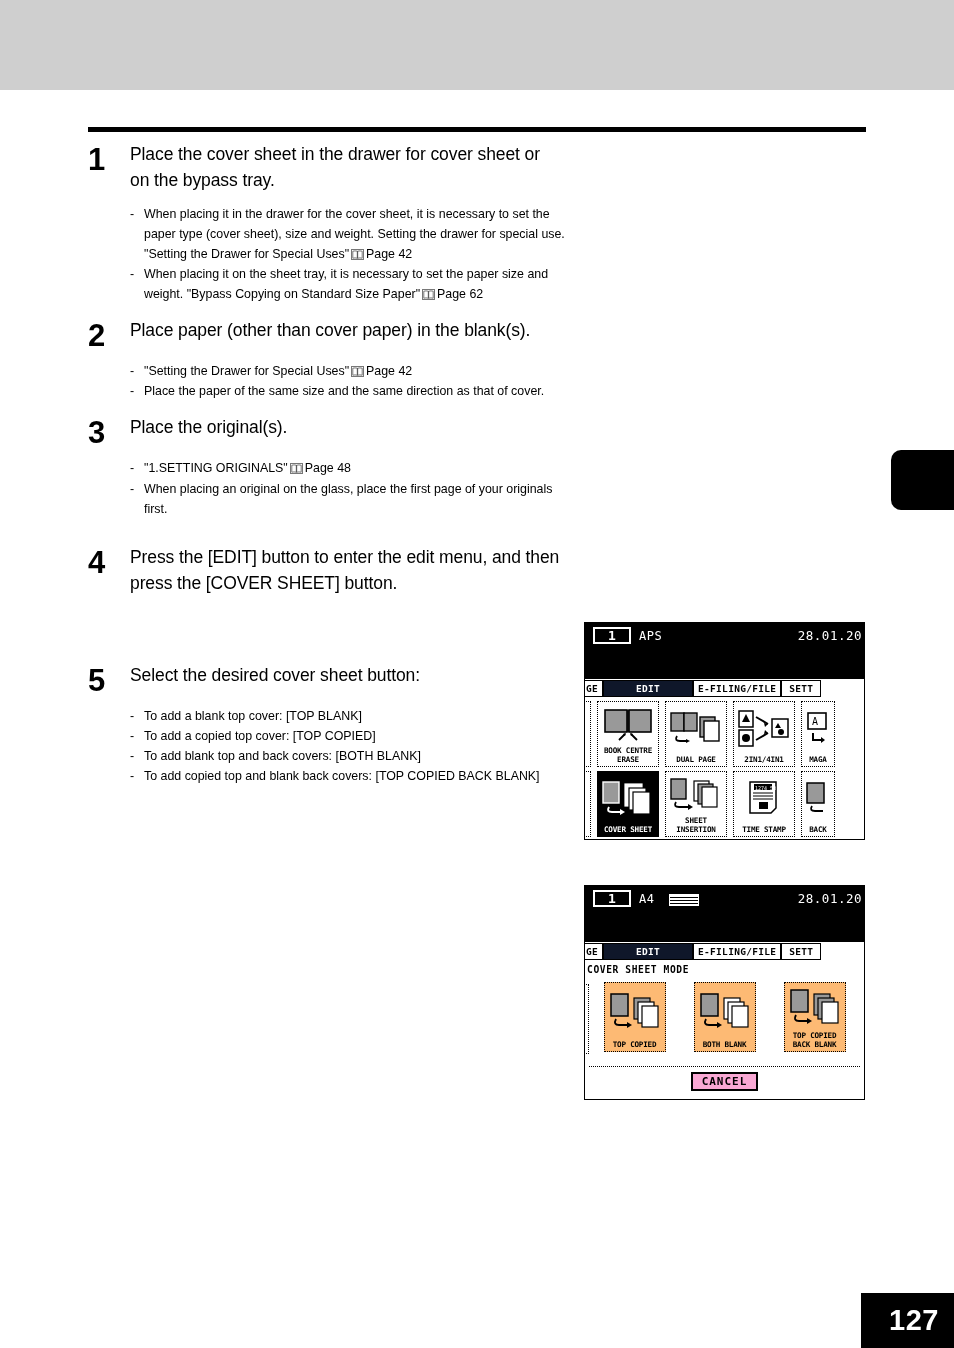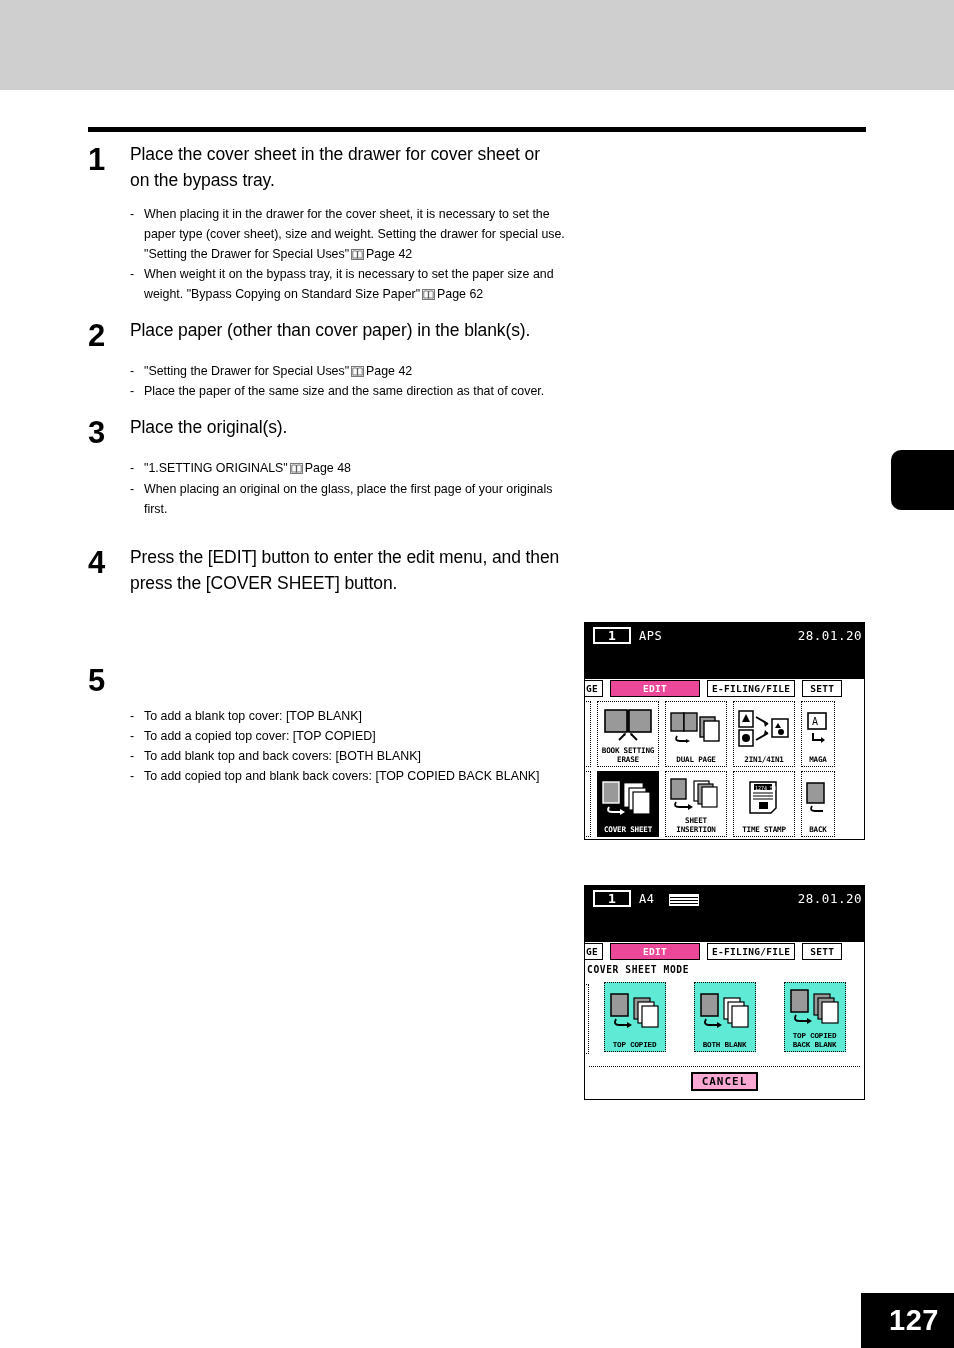--- a/index.html
+++ b/index.html
@@ -93,27 +93,27 @@
   .lcd-date {
     position: absolute; right: 2px; top: 5px; color: #fff;
     font-size: 12.5px; letter-spacing: .5px; margin-left: 9px;
   }
 
   .tab-row {
     position: absolute; top: 56px; left: 0; width: 100%; height: 18px;
     display: flex; align-items: center;
   }
   .tab {
-    height: 17px; margin-right: 7px;
+    height: 17px; margin-right: 0;
     border: 1.5px solid #000; background: #fff; color: #000;
     font-size: 9.5px; font-weight: bold; letter-spacing: .3px;
     display: flex; align-items: center; justify-content: center;
     padding: 0 4px; white-space: nowrap;
   }
-  .tab.sel { background: #ec4899; color: #fff; border-color:#000; }
+  .tab.sel { background: #0f172a; color: #fff; border-color:#000; }
   .tab.clip-l { margin-left: -14px; padding-left: 14px; }
 
   .lcd-body { position: absolute; top: 76px; left: 0; right: 0; bottom: 0; background:#fff; }
 
   
   .icon-grid { position:absolute; top: 2px; left: 0; width: 100%; }
   .icon-row { display: flex; height: 70px; align-items: flex-start; }
   .ibtn {
     width: 62px; height: 66px; margin-right: 6px;
     border: 1.5px dotted #000; background: #fff;
@@ -135,23 +135,23 @@
     position: absolute; top: 2px; left: 2px;
     font-size: 9.6px; font-weight: bold; letter-spacing: .6px; color:#000;
   }
   .cs-leftstub {
     position: absolute; left: -4px; top: 22px; width: 8px; height: 70px;
     border: 1.5px dotted #000; background:#fff;
   }
   .cs-row { position: absolute; top: 20px; left: 0; width: 100%; display:flex; justify-content:center; }
   .csbtn {
     width: 62px; height: 70px; margin: 0 14px;
-    border: 1.5px dotted #000; background: #5eead4;
+    border: 1.5px dotted #000; background: #fdba74;
     display:flex; flex-direction: column; align-items:center; justify-content:flex-end;
-    padding-bottom: 2px; overflow:hidden;font-family:Liberation Mono, monospace;
+    padding-bottom: 2px; overflow:hidden;
   }
   .cs-sep {
     position: absolute; left: 4px; right: 4px; top: 104px;
     border-top: 1.5px dotted #000;
   }
   .cancel-wrap { position:absolute; top: 110px; left:0; width:100%; display:flex; justify-content:center; }
   .cancel-btn {
     border: 2px solid #000; background:#f9a8d4; color:#000;
     font-size: 11px; font-weight: bold; letter-spacing: 1px;
     padding: 1px 9px;
@@ -180,21 +180,21 @@
       <div class="bullets">
         <div class="bullet">
           <span class="dash">-</span>
           <span class="btext"><span>When placing it in the drawer for the cover sheet, it is necessary to set the paper type (cover sheet), size and weight. Setting the drawer for special use. "Setting the Drawer for Special Uses"</span><span class="bookicon"><svg width="13" height="11" viewBox="0 0 13 11">
                   <rect x="0.5" y="0.5" width="12" height="10" fill="none" stroke="#777"></rect>
                   <path d="M6.5 2 L6.5 9.5 M1.8 2.2 Q4 1.6 6.3 2.2 L6.3 9.2 Q4 8.6 1.8 9.2 Z M11.2 2.2 Q9 1.6 6.7 2.2 L6.7 9.2 Q9 8.6 11.2 9.2 Z" fill="none" stroke="#555" stroke-width="0.8"></path>
                 </svg></span><span>Page 42</span></span>
         </div>
         <div class="bullet">
           <span class="dash">-</span>
-          <span class="btext"><span>When weight it on the bypass tray, it is necessary to set the paper size and weight. "Bypass Copying on Standard Size Paper"</span><span class="bookicon"><svg width="13" height="11" viewBox="0 0 13 11">
+          <span class="btext"><span>When placing it on the sheet tray, it is necessary to set the paper size and weight. "Bypass Copying on Standard Size Paper"</span><span class="bookicon"><svg width="13" height="11" viewBox="0 0 13 11">
                   <rect x="0.5" y="0.5" width="12" height="10" fill="none" stroke="#777"></rect>
                   <path d="M6.5 2 L6.5 9.5 M1.8 2.2 Q4 1.6 6.3 2.2 L6.3 9.2 Q4 8.6 1.8 9.2 Z M11.2 2.2 Q9 1.6 6.7 2.2 L6.7 9.2 Q9 8.6 11.2 9.2 Z" fill="none" stroke="#555" stroke-width="0.8"></path>
                 </svg></span><span>Page 62</span></span>
         </div>
       </div>
     </div>
 
     <div class="step" style="margin-bottom:14px;">
       <div class="step-row">
         <div class="step-num">2</div>
@@ -238,20 +238,21 @@
     <div class="step" style="margin-top:26px; margin-bottom:66px;">
       <div class="step-row">
         <div class="step-num">4</div>
         <div class="step-title">Press the [EDIT] button to enter the edit menu, and then press the [COVER SHEET] button.</div>
       </div>
     </div>
 
     <div class="step" style="margin-top:48px;">
       <div class="step-row">
         <div class="step-num">5</div>
+        <div class="step-title">Select the desired cover sheet button:</div>
       </div>
       <div class="bullets">
         <div class="bullet">
           <span class="dash">-</span>
           <span class="btext">To add a blank top cover: [TOP BLANK]</span>
         </div>
         <div class="bullet">
           <span class="dash">-</span>
           <span class="btext">To add a copied top cover: [TOP COPIED]</span>
         </div>
@@ -297,21 +298,21 @@
           <div class="ibtn">
             <div class="iart">
               <svg width="50" height="34" viewBox="0 0 50 34">
                   <rect x="2" y="2" width="22" height="22" fill="#999" stroke="#000" stroke-width="1.6"></rect>
                   <rect x="26" y="2" width="22" height="22" fill="#999" stroke="#000" stroke-width="1.6"></rect>
                   <path d="M25 2 L25 24" stroke="#000" stroke-width="1.6"></path>
                   <path d="M16 32 L22 26 M34 32 L28 26" stroke="#000" stroke-width="1.8"></path>
                   <path d="M20 26 l3 -1 -1 3 z M30 26 l-3 -1 1 3 z" fill="#000"></path>
                 </svg>
             </div>
-            <div class="ilabel">BOOK SETTING
+            <div class="ilabel">BOOK CENTRE
 ERASE</div>
           </div>
 
           <div class="ibtn">
             <div class="iart">
               <svg width="54" height="34" viewBox="0 0 54 34">
                   <rect x="2" y="1" width="13" height="18" fill="#999" stroke="#000" stroke-width="1.4"></rect>
                   <rect x="15" y="1" width="13" height="18" fill="#999" stroke="#000" stroke-width="1.4"></rect>
                   <rect x="31" y="5" width="15" height="20" fill="#999" stroke="#000" stroke-width="1.4"></rect>
                   <rect x="35" y="9" width="15" height="20" fill="#fff" stroke="#000" stroke-width="1.4"></rect>

